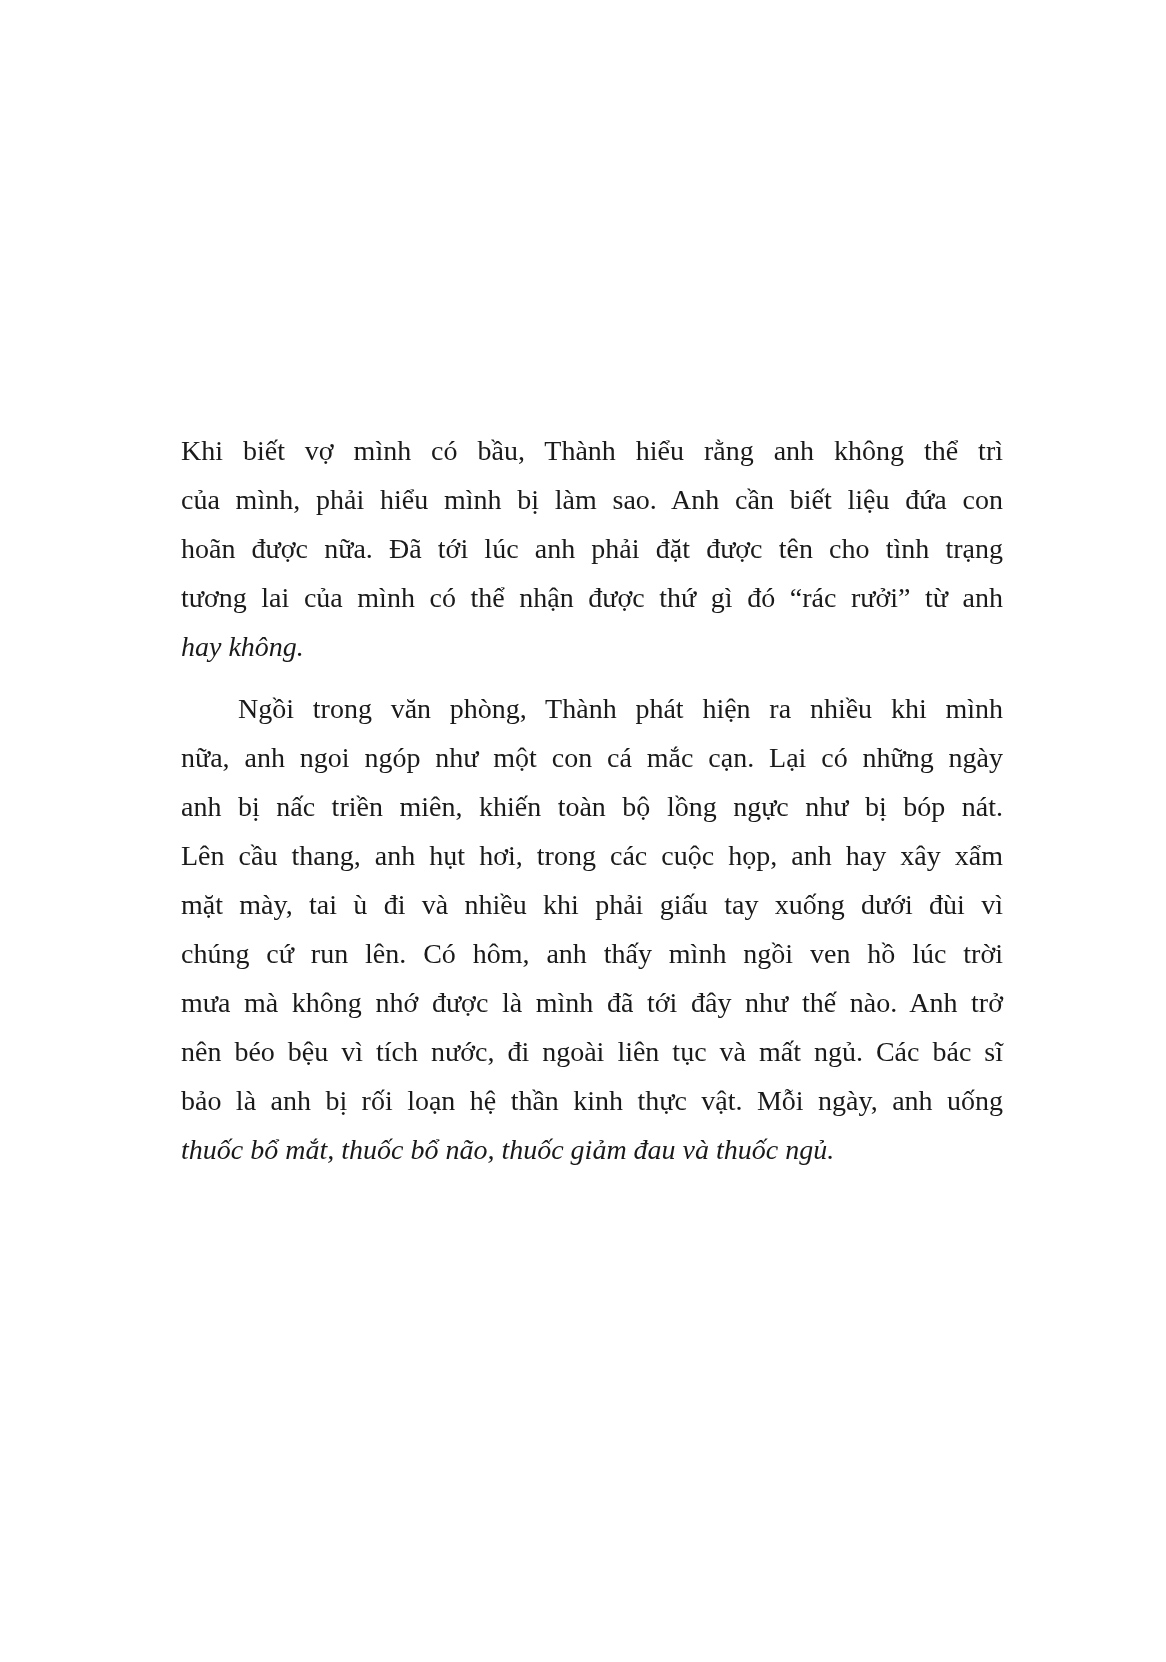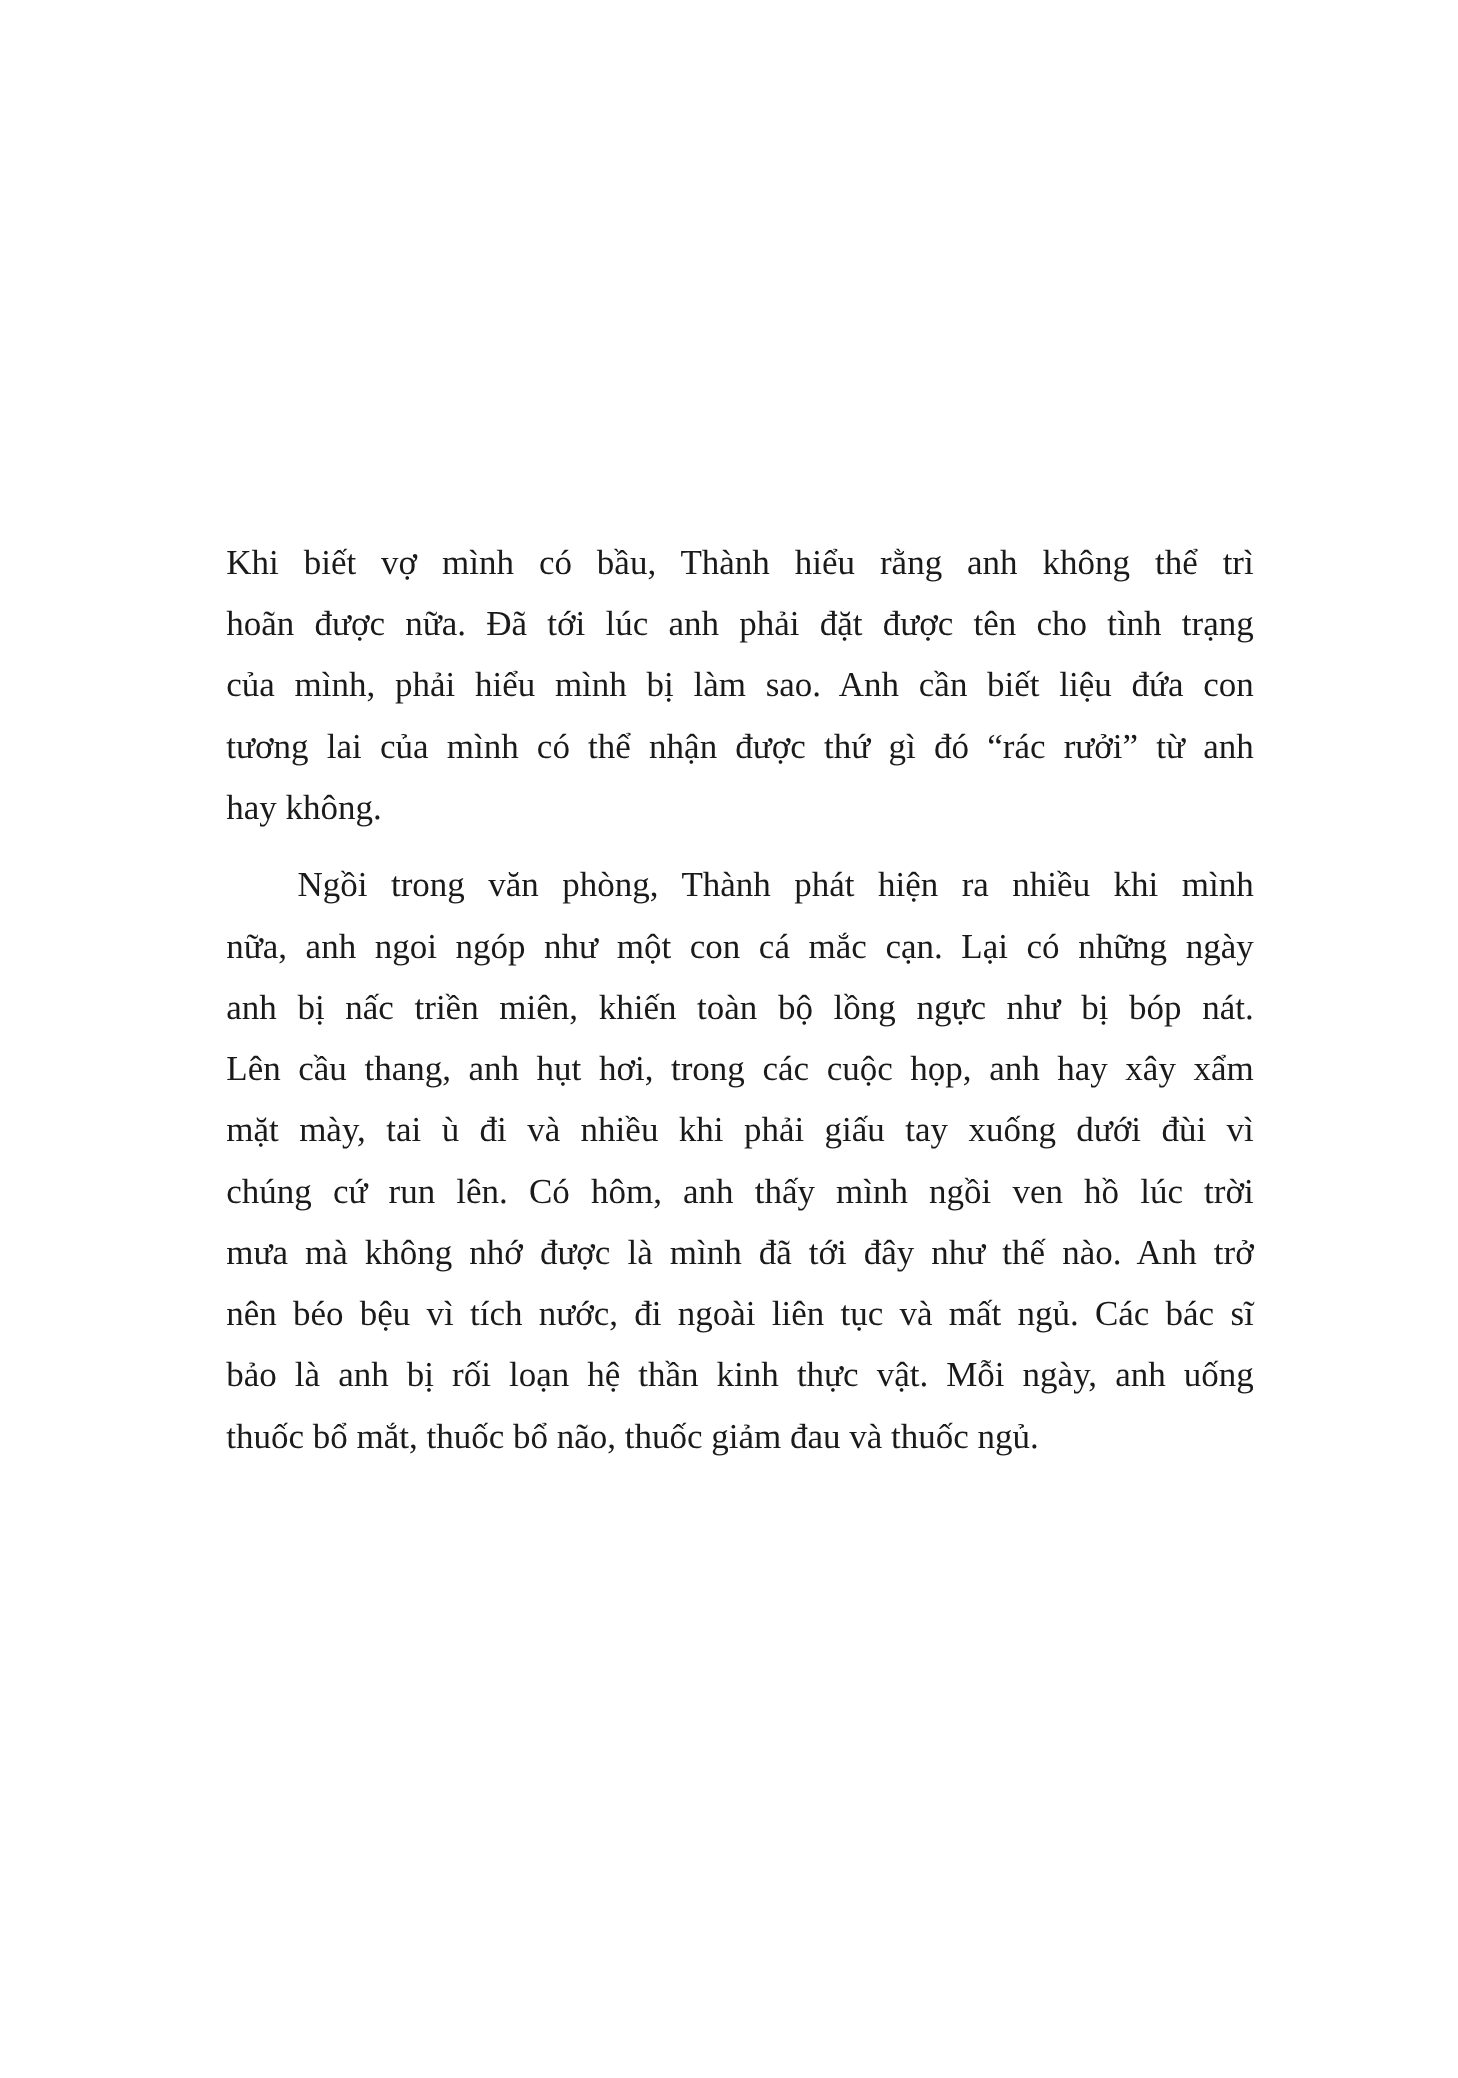--- a/index.html
+++ b/index.html
@@ -37,31 +37,32 @@
   .line {
     text-align: justify;
     text-align-last: justify;
     white-space: normal;
   }
   .line.indent {
     text-indent: 57px;
   }
   .line.last {
     text-align-last: left;
+    font-style: italic;
   }
 </style>
 </head>
 <body>
 
 <div class="page">
   <div class="text-block">
       <div class="paragraph">
         <div class="line">Khi biết vợ mình có bầu, Thành hiểu rằng anh không thể trì</div>
+        <div class="line">của mình, phải hiểu mình bị làm sao. Anh cần biết liệu đứa con</div>
         <div class="line">hoãn được nữa. Đã tới lúc anh phải đặt được tên cho tình trạng</div>
-        <div class="line">của mình, phải hiểu mình bị làm sao. Anh cần biết liệu đứa con</div>
         <div class="line">tương lai của mình có thể nhận được thứ gì đó “rác rưởi” từ anh</div>
         <div class="line last">hay không.</div>
       </div>
       <div class="paragraph">
         <div class="line indent">Ngồi trong văn phòng, Thành phát hiện ra nhiều khi mình</div>
         <div class="line">nữa, anh ngoi ngóp như một con cá mắc cạn. Lại có những ngày</div>
         <div class="line">anh bị nấc triền miên, khiến toàn bộ lồng ngực như bị bóp nát.</div>
         <div class="line">Lên cầu thang, anh hụt hơi, trong các cuộc họp, anh hay xây xẩm</div>
         <div class="line">mặt mày, tai ù đi và nhiều khi phải giấu tay xuống dưới đùi vì</div>
         <div class="line">chúng cứ run lên. Có hôm, anh thấy mình ngồi ven hồ lúc trời</div>

